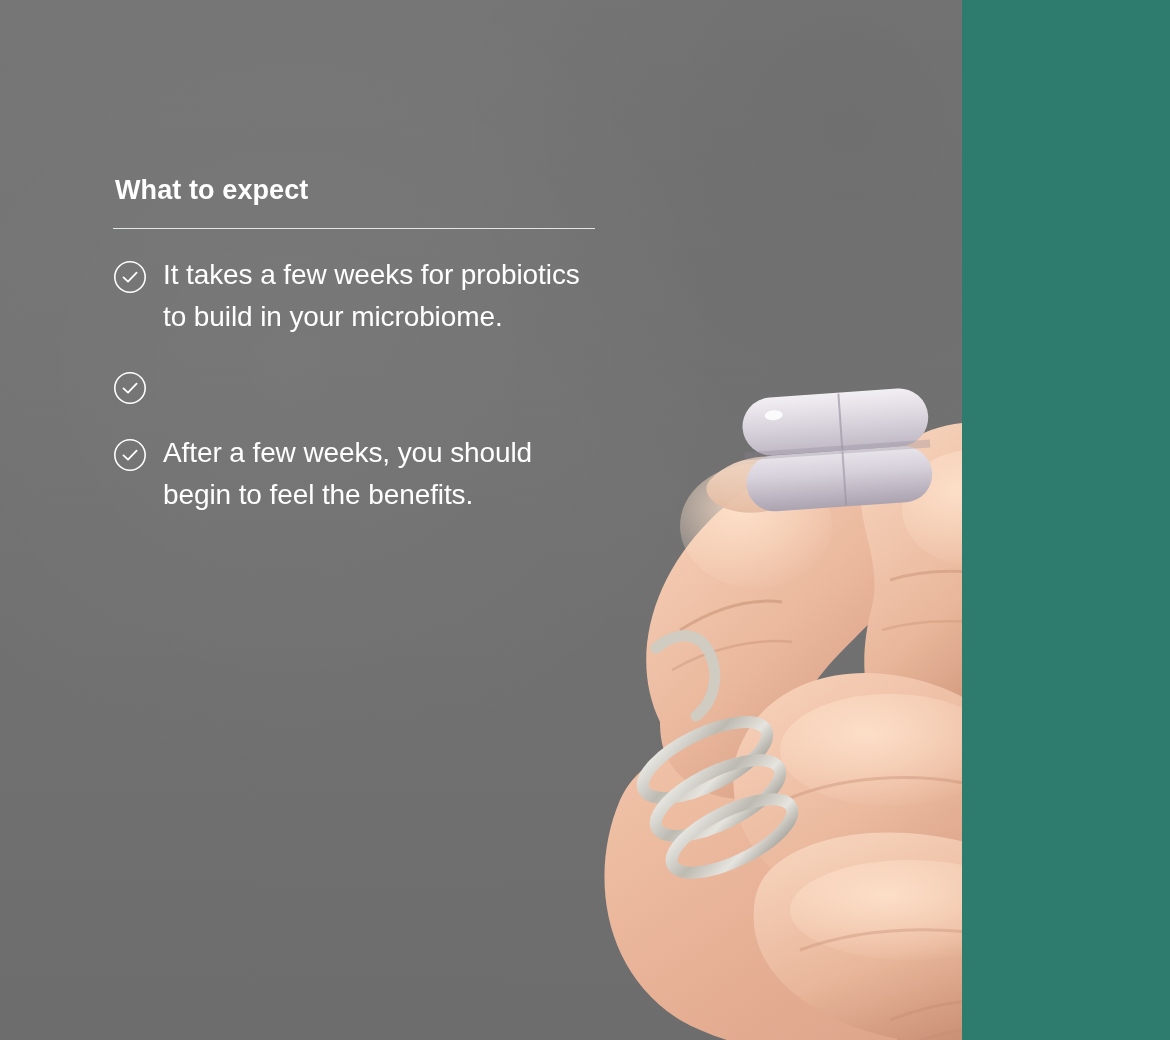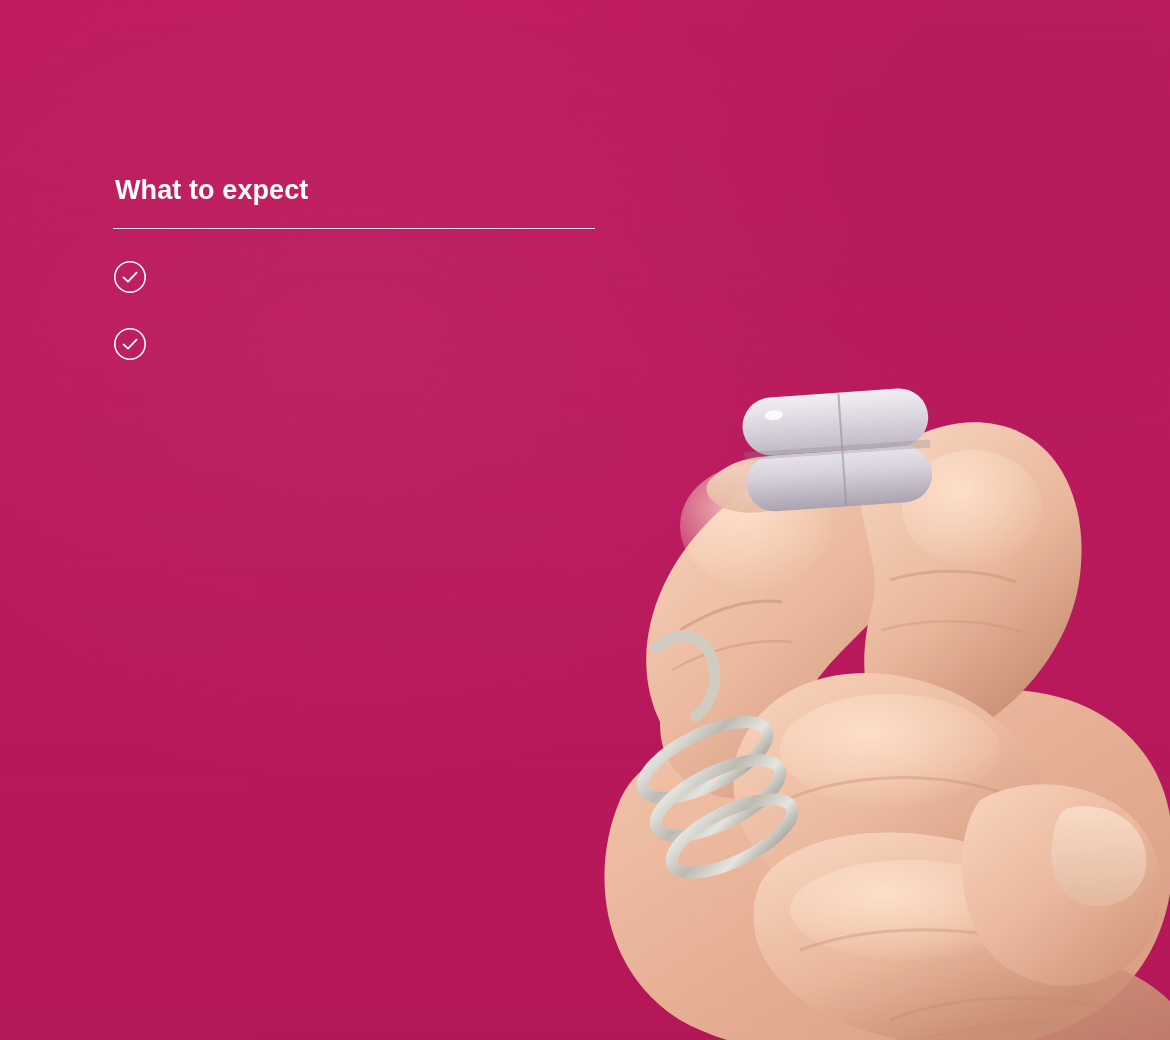--- a/index.html
+++ b/index.html
@@ -10,23 +10,23 @@
   body {
     width: 1170px;
     height: 1040px;
     overflow: hidden;
     font-family: "Liberation Sans", sans-serif;
     background: #2d7c6d;
   }
 
   #page {
     position: relative;
-    width: 1170px;
+    width: 962px;
     height: 1040px;
-    background: #be185d;
+    background: #737373;
     overflow: hidden;
   }
 
   
   #bg-texture {
     position: absolute;
     inset: 0;
     background:
       radial-gradient(ellipse 80% 70% at 30% 35%, rgba(255,255,255,0.035), rgba(0,0,0,0) 60%),
       radial-gradient(ellipse 60% 60% at 88% 12%, rgba(0,0,0,0.05), rgba(0,0,0,0) 70%),
@@ -247,35 +247,45 @@
       <path d="M350 714 C 420 688, 512 686, 596 712" stroke="#c08a70" stroke-width="2.5" fill="none" opacity="0.28"></path>
     </svg>
   </div>
 
   <div id="content">
 
     <h1 id="page-title">What to expect</h1>
 
     <div id="divider"></div>
 
+    <div class="bullet-row">
+      <span class="bullet-icon">
+        <svg viewBox="0 0 34 34" xmlns="http://www.w3.org/2000/svg">
+          <circle cx="17" cy="17" r="15.2" fill="none" stroke="#ffffff" stroke-width="1.6"></circle>
+          <path d="M10.5 17.4 L15 21.6 L23.6 12.6" fill="none" stroke="#ffffff" stroke-width="1.8" stroke-linecap="round" stroke-linejoin="round"></path>
+        </svg>
+      </span>
+      <span class="bullet-text">It takes a few weeks for probiotics to build in your microbiome.</span>
+    </div>
 
     <div class="bullet-row">
       <span class="bullet-icon">
         <svg viewBox="0 0 34 34" xmlns="http://www.w3.org/2000/svg">
           <circle cx="17" cy="17" r="15.2" fill="none" stroke="#ffffff" stroke-width="1.6"></circle>
           <path d="M10.5 17.4 L15 21.6 L23.6 12.6" fill="none" stroke="#ffffff" stroke-width="1.8" stroke-linecap="round" stroke-linejoin="round"></path>
         </svg>
       </span>
     </div>
 
 
     <div class="bullet-row">
       <span class="bullet-icon">
         <svg viewBox="0 0 34 34" xmlns="http://www.w3.org/2000/svg">
           <circle cx="17" cy="17" r="15.2" fill="none" stroke="#ffffff" stroke-width="1.6"></circle>
           <path d="M10.5 17.4 L15 21.6 L23.6 12.6" fill="none" stroke="#ffffff" stroke-width="1.8" stroke-linecap="round" stroke-linejoin="round"></path>
         </svg>
       </span>
+      <span class="bullet-text">After a few weeks, you should begin to feel the benefits.</span>
     </div>
 
   </div>
 
 </div>
 
 </body></html>

